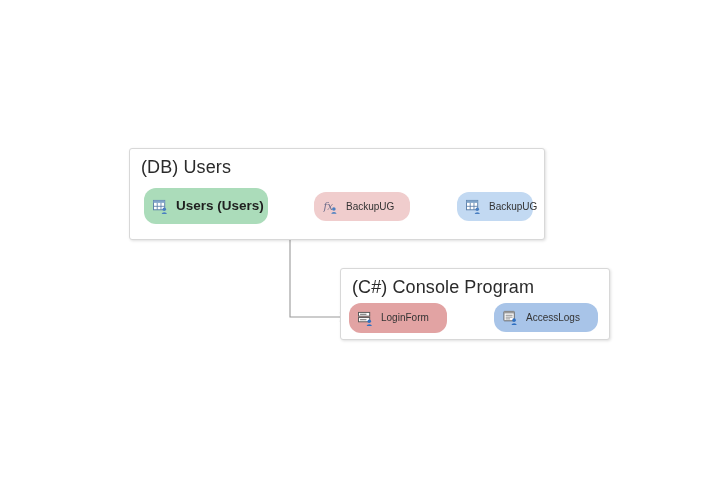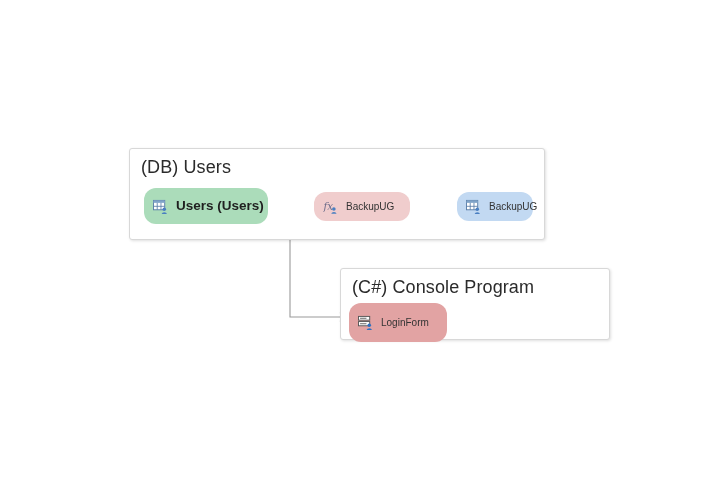--- a/index.html
+++ b/index.html
@@ -129,28 +129,42 @@
         <path d="M9.2,16 a2.9,2.3 0 0 1 5.7,0 z" fill="#4a7fc1"></path>
       </svg>
     </span>
     <span class="lbl">BackupUG</span>
   </div>
 
   <div class="group" style="left:340px;top:268px;width:270px;height:72px;padding-left:23px;">
     <div class="group-title">(C#) Console Program</div>
   </div>
 
-  <div class="node n-pink-d" style="left:349px;top:303px;width:98px;height:39px;text-align:center;">
+  <div class="node n-pink-d" style="left:349px;top:303px;width:98px;height:30px;text-align:center;">
     <span class="ic">
       <svg viewBox="0 0 16 16" width="15" height="15">
         <rect x="0.5" y="1.5" width="12" height="4" fill="#ffffff" stroke="#555555" stroke-width="1"></rect>
         <line x1="2.2" y1="3.5" x2="9" y2="3.5" stroke="#777777" stroke-width="1.2"></line>
         <rect x="0.5" y="7" width="12" height="4.5" fill="#ffffff" stroke="#555555" stroke-width="1"></rect>
         <line x1="2.2" y1="9.3" x2="9" y2="9.3" stroke="#777777" stroke-width="1.2"></line>
         <circle cx="12" cy="11" r="1.9" fill="#2f6fc0"></circle>
         <path d="M9.2,16 a2.9,2.3 0 0 1 5.7,0 z" fill="#2f6fc0"></path>
       </svg>
     </span>
     <span class="lbl">LoginForm</span>
   </div>
 
+  <div class="node n-blue-m" style="left:494px;top:303px;width:104px;height:29px;">
+    <span class="ic">
+      <svg viewBox="0 0 16 16" width="15" height="15">
+        <rect x="1" y="1.5" width="11" height="10" rx="0.6" fill="#ffffff" stroke="#606060" stroke-width="1"></rect>
+        <rect x="1" y="1.5" width="11" height="2.2" fill="#9a9a9a"></rect>
+        <line x1="2.8" y1="5.6" x2="10.2" y2="5.6" stroke="#7a7a7a" stroke-width="0.9"></line>
+        <line x1="2.8" y1="7.6" x2="10.2" y2="7.6" stroke="#7a7a7a" stroke-width="0.9"></line>
+        <line x1="2.8" y1="9.5" x2="7.6" y2="9.5" stroke="#7a7a7a" stroke-width="0.9"></line>
+        <circle cx="11.8" cy="10.8" r="1.9" fill="#2f6fc0"></circle>
+        <path d="M9,16 a2.9,2.3 0 0 1 5.7,0 z" fill="#2f6fc0"></path>
+      </svg>
+    </span>
+    <span class="lbl">AccessLogs</span>
+  </div>
 
 </div>
 
 </body></html>

